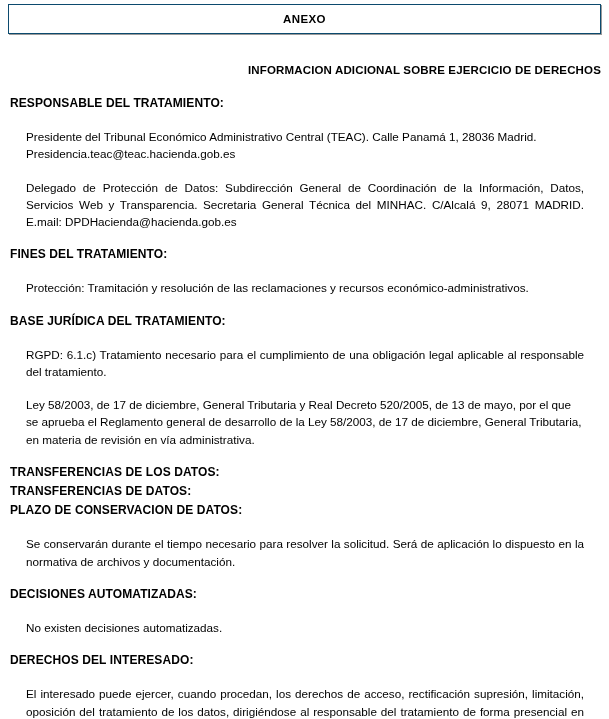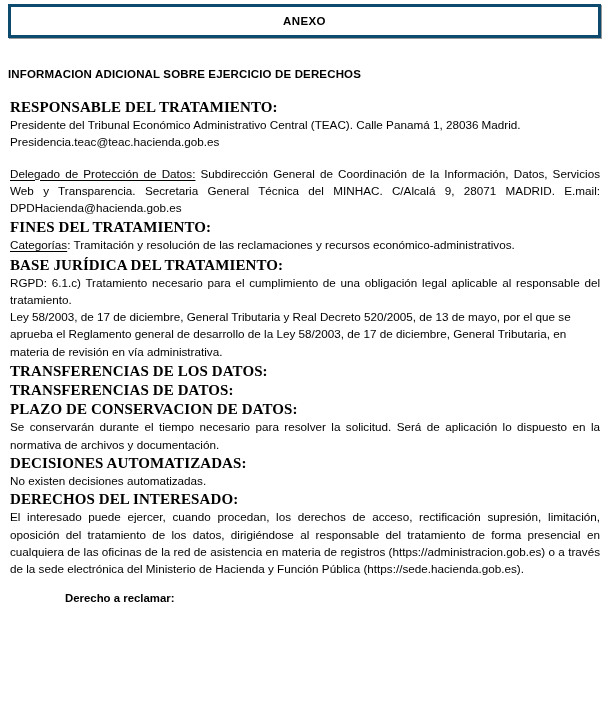--- a/index.html
+++ b/index.html
@@ -19,78 +19,76 @@
   .page {
     position: relative;
     width: 609px;
     height: 719px;
     box-sizing: border-box;
     padding: 4px 8px 0 8px;
   }
 
   
   .anexo-box {
-    border: 3px solid #0c4a6e;
+    border: 1px solid #0c4a6e;
     box-shadow: 1px 1px 0 #9a9a9a;
     height: 28px;
     display: flex;
     align-items: center;
     justify-content: center;
     margin: 0 0 0 0;
   }
   .anexo-title {
     font-size: 11.5px;
     font-weight: bold;
     letter-spacing: 0.4px;
   }
 
   
   .main-heading {
-    text-align: left;
+    text-align: right;
     font-size: 11.5px;
     font-weight: bold;
     letter-spacing: 0.15px;
     margin: 30px 0 0 0;
   }
 
   
   .content {
     margin-top: 19px;
     padding: 0 1px 0 2px;
     font-size: 11.7px;
     line-height: 17.2px;
   }
 
   .sec-head {
     font-weight: bold;
-    font-size: 15px;
+    font-size: 12px;
     letter-spacing: 0.1px;
     margin: 0;
-    font-family: Liberation Serif, serif;
   }
   .sec-head.spaced {
     margin-top: 3px;
   }
   .sec-head.spaced-lg {
     margin-top: 2px;
   }
 
   p.body {
-    margin: 0;
+    margin: 16px;
     text-align: left;
   }
   p.body.justify {
     text-align: justify;
     text-justify: inter-word;
   }
   p.gap {
     margin-top: 14px;
   }
   .u {
-    text-decoration: underline;
     text-underline-offset: 1.5px;
   }
   .ind {
     margin-left: 55px;
     font-weight: bold;
     margin-top: 13px;
     margin-bottom: 0;
     font-size: 11.4px;
   }
 </style>
@@ -106,21 +104,21 @@
   <div class="main-heading">INFORMACION ADICIONAL SOBRE EJERCICIO DE DERECHOS</div>
 
   <div class="content">
 
     <div class="sec-head">RESPONSABLE DEL TRATAMIENTO:</div>
     <p class="body">Presidente del Tribunal Económico Administrativo Central (TEAC). Calle Panamá 1, 28036 Madrid. Presidencia.teac@teac.hacienda.gob.es</p>
 
     <p class="body justify gap"><span class="u">Delegado de Protección de Datos:</span><span> Subdirección General de Coordinación de la Información, Datos, Servicios Web y Transparencia. Secretaria General Técnica del MINHAC. C/Alcalá  9,  28071  MADRID. E.mail: DPDHacienda@hacienda.gob.es</span></p>
 
     <div class="sec-head spaced">FINES DEL TRATAMIENTO:</div>
-    <p class="body"><span class="u">Categorías</span><span>: Tramitación y resolución de las reclamaciones y recursos económico-administrativos.</span></p>
+    <p class="body"><span class="u">Protección</span><span>: Tramitación y resolución de las reclamaciones y recursos económico-administrativos.</span></p>
 
     <div class="sec-head spaced">BASE JURÍDICA DEL TRATAMIENTO:</div>
     <p class="body justify">RGPD: 6.1.c) Tratamiento necesario para el cumplimiento de una obligación legal aplicable al responsable del tratamiento.</p>
     <p class="body">Ley 58/2003, de 17 de diciembre, General Tributaria y Real Decreto 520/2005, de 13 de mayo, por el que se aprueba el Reglamento general de desarrollo de la Ley 58/2003, de 17 de diciembre, General Tributaria, en materia de revisión en vía administrativa.</p>
 
     <div class="sec-head spaced">TRANSFERENCIAS DE LOS DATOS:</div>
 
     <div class="sec-head spaced-lg">TRANSFERENCIAS DE DATOS:</div>
 
     <div class="sec-head spaced-lg">PLAZO DE CONSERVACION DE DATOS:</div>

